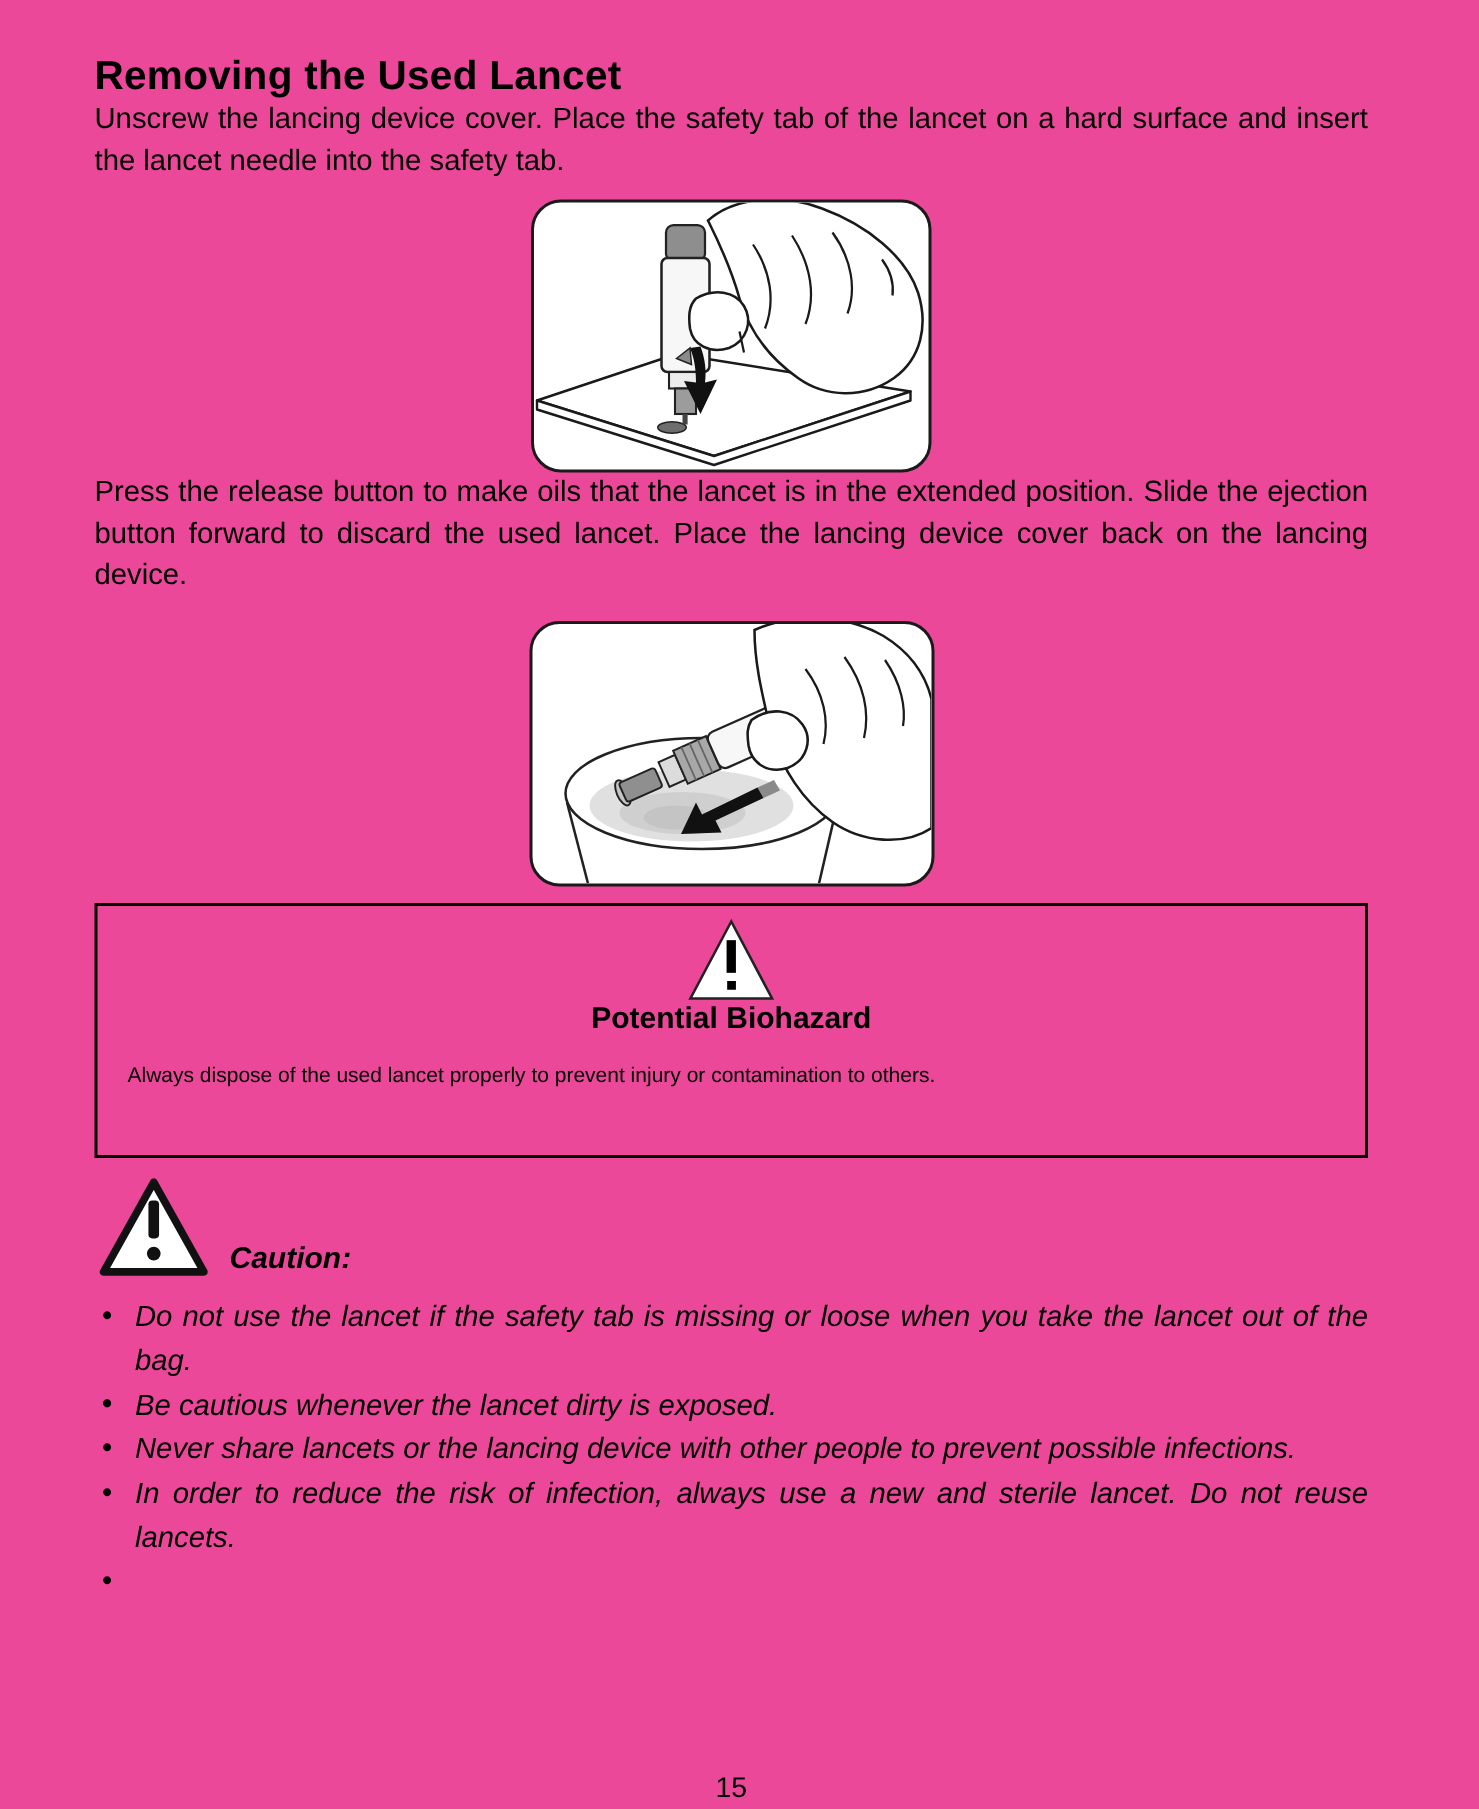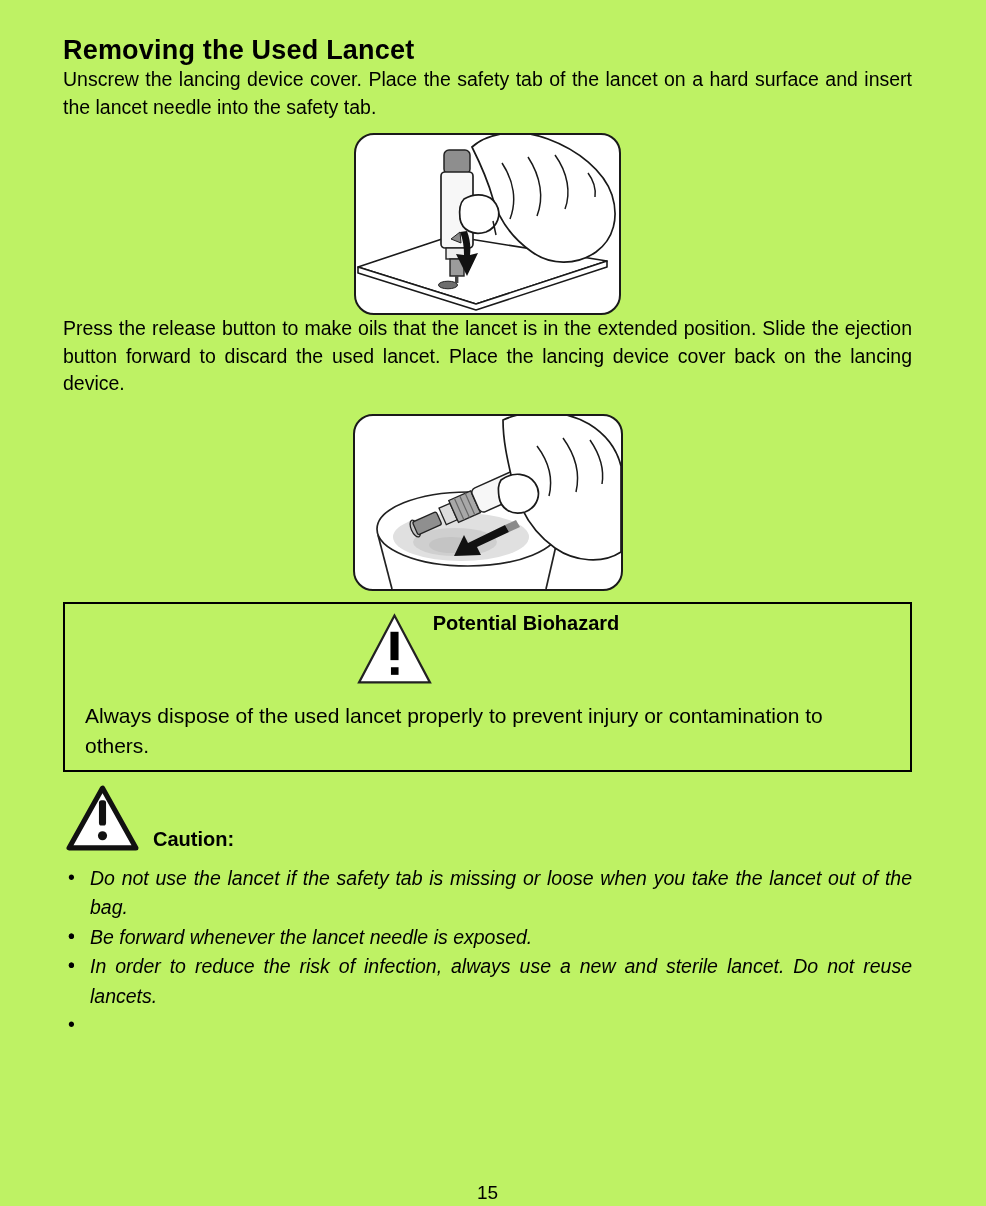--- a/index.html
+++ b/index.html
@@ -7,21 +7,21 @@
   body {
     width:986px; height:1206px;
     font-family:"Liberation Sans", sans-serif;
     color:#000;
   }
   .page {
     position:relative;
     width:986px; height:1206px;
     padding:34px 74px 0 63px;
     overflow:hidden;
-    background:#bef264;
+    background:#ec4899;
   }
   .doc-title {
     font-size:27px;
     font-weight:700;
     letter-spacing:.2px;
     line-height:1.2;
   }
   .para {
     font-size:19.5px;
     line-height:27.5px;
@@ -37,35 +37,35 @@
   }
   .figure.f1 { width:267px; height:182px; }
   .figure.f2 { width:270px; height:177px; margin-top:16px; }
   .bio-box {
     margin-top:11px;
     border:2.5px solid #000;
     height:170px;
     padding:8px 20px 0;
   }
   .bio-head {
-    display:flex; justify-content:center; align-items:flex-start;
-    height:82px;
+    display:flex; justify-content:center; align-items:center;
+    height:82px;flex-direction:column;
   }
   .bio-heading { font-size:20px; font-weight:700; padding-bottom:3px; }
   .bio-text {
     margin-top:7px;
-    font-size:21px;
+    font-size:14px;
     line-height:30px;
   }
   .caution-head {
     margin-top:12px;
     display:flex; align-items:flex-end; gap:13px;
     padding-left:2px;
   }
-  .caution-heading { font-size:20px; font-weight:700; padding-bottom:2px; }
+  .caution-heading { font-size:20px; font-weight:700; font-style:italic; padding-bottom:2px; }
   ul.caution-list { list-style:none; margin-top:11px; }
   ul.caution-list li {
     position:relative;
     padding-left:27px;
     font-style:italic;
     font-size:19.5px;
     line-height:29.5px;
     text-align:justify;
   }
   ul.caution-list li .dot {
@@ -173,24 +173,25 @@
   <ul class="caution-list">
     <li>
       <span class="dot">•</span>
       <span>Do not use the lancet if the safety tab is missing or loose when you take the lancet out of the bag.</span>
     </li>
     <li>
       <span class="dot">•</span>
     </li>
     <li>
       <span class="dot">•</span>
-      <span>Be forward whenever the lancet needle is exposed.</span>
-    </li>
-    <li>
-      <span class="dot">•</span>
+      <span>Be cautious whenever the lancet dirty is exposed.</span>
+    </li>
+    <li>
+      <span class="dot">•</span>
+      <span>Never share lancets or the lancing device with other people to prevent possible infections.</span>
     </li>
     <li>
       <span class="dot">•</span>
       <span>In order to reduce the risk of infection, always use a new and sterile lancet. Do not reuse lancets.</span>
     </li>
     <li>
       <span class="dot">•</span>
     </li>
   </ul>
 

